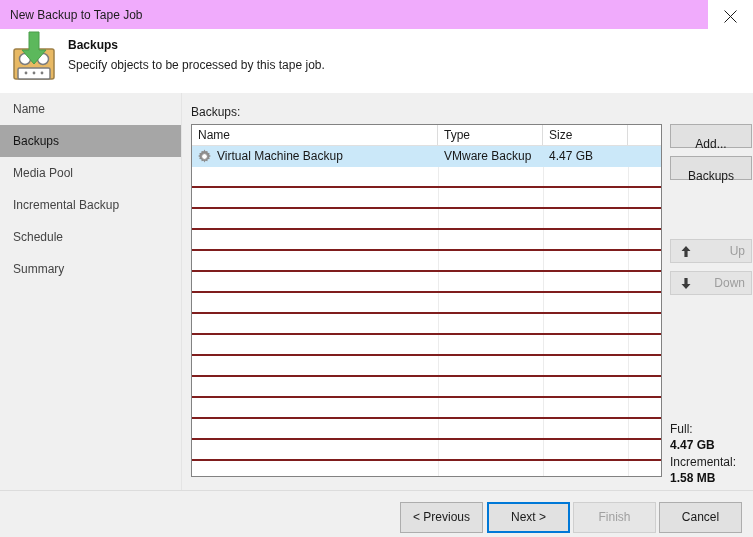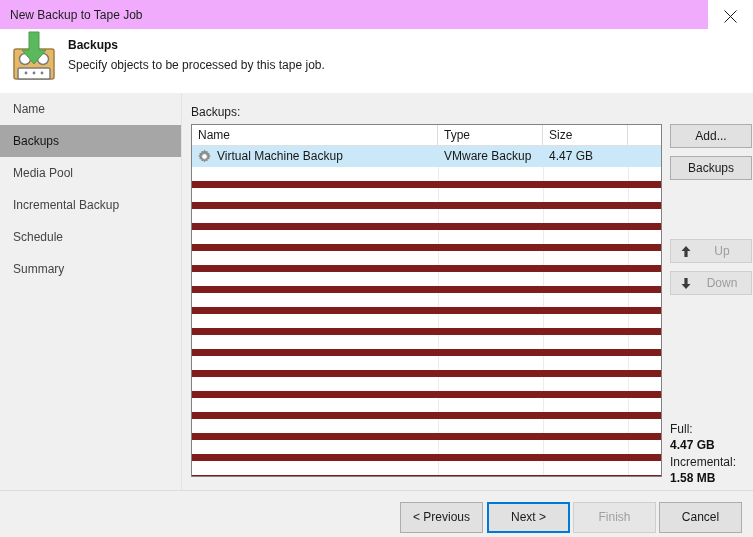--- a/index.html
+++ b/index.html
@@ -150,21 +150,21 @@
   .grid-col-line {
     position: absolute;
     top: 0; bottom: 0;
     width: 1px;
     background: #ececec;
   }
   .row {
     position: absolute;
     left: 0; right: 0;
     height: 21px;
-    border-bottom: 7px solid #7f1d1d;
+    border-bottom: 2px solid #7f1d1d;
     box-sizing: border-box;
   }
   .row.selected { background: #cbe8f9; border-bottom-color: #cbe8f9; }
   .cell {
     position: absolute;
     top: 0; height: 20px; line-height: 20px;
     font-size: 12px; color: #171717;
     padding-left: 6px;
     box-sizing: border-box;
     white-space: nowrap;
@@ -181,29 +181,29 @@
     width: 82px; height: 24px;
     background: #e1e1e1;
     border: 1px solid #adadad;
     box-sizing: border-box;
     font-size: 12px;
     font-family: "Liberation Sans", sans-serif;
     color: #1a1a1a;
     text-align: center;
     line-height: 22px;
     cursor: default;
-    padding: 0;
+    padding: 8px;
   }
   .btn.disabled { color: #9d9d9d; border-color: #cfcfcf; background: #e4e4e4; }
   .btn-add    { left: 488px; top: 31px; }
   .btn-remove { left: 488px; top: 63px; }
   .btn-up     { left: 488px; top: 146px; }
   .btn-down   { left: 488px; top: 178px; }
   .btn-arrow  { position: absolute; left: 10px; top: 6px; }
-  .btn-arrow-label { position: absolute; left: 28px; top: 0; width: 46px; text-align: center; }
+  .btn-arrow-label { position: absolute; left: 28px; top: 0; width: 46px; text-align: right; }
 
   .summary { position: absolute; left: 488px; top: 328px; width: 90px; }
   .sum-label { font-size: 12px; color: #1d1d1d; line-height: 16px; }
   .sum-value { font-size: 12px; color: #111111; font-weight: bold; line-height: 17px; }
 
   
   .footer {
     position: absolute;
     left: 0; top: 490px;
     width: 753px; height: 47px;

